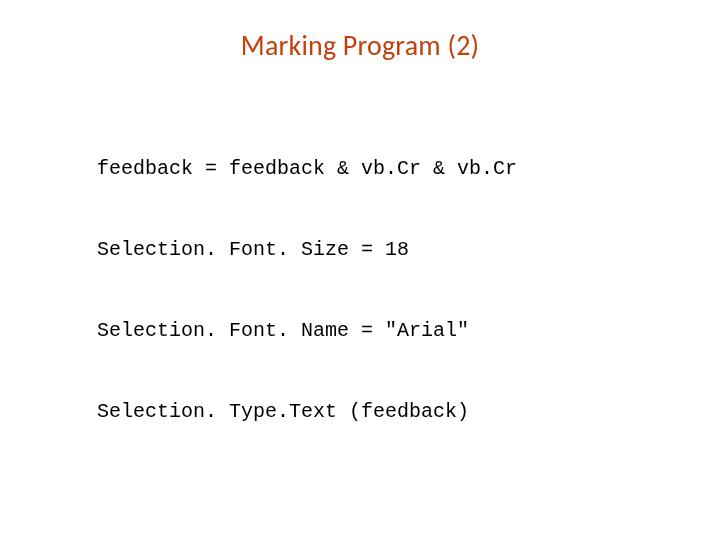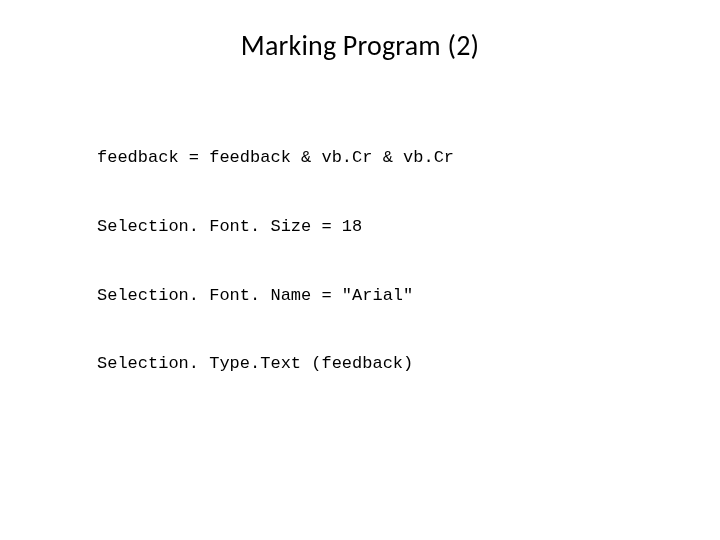--- a/index.html
+++ b/index.html
@@ -16,27 +16,27 @@
     }
     .slide {
       width: 100%;
       height: 100%;
       padding: 28px 55px;
     }
     .title {
       text-align: center;
       font-size: 28px;
       font-weight: 400;
-      color: #000000;
+      color: #c2410c;
       margin-bottom: 38px;
       letter-spacing: 0.2px;
     }
     .code-block {
       font-family: "Lucida Console", "Courier New", monospace;
-      font-size: 17px;
+      font-size: 20px;
       line-height: 1.35;
       color: #000000;
       white-space: pre;
       padding-left: 2px;
     }
     .code-line {
       display: block;
     }
     .indent {
       padding-left: 40px;

